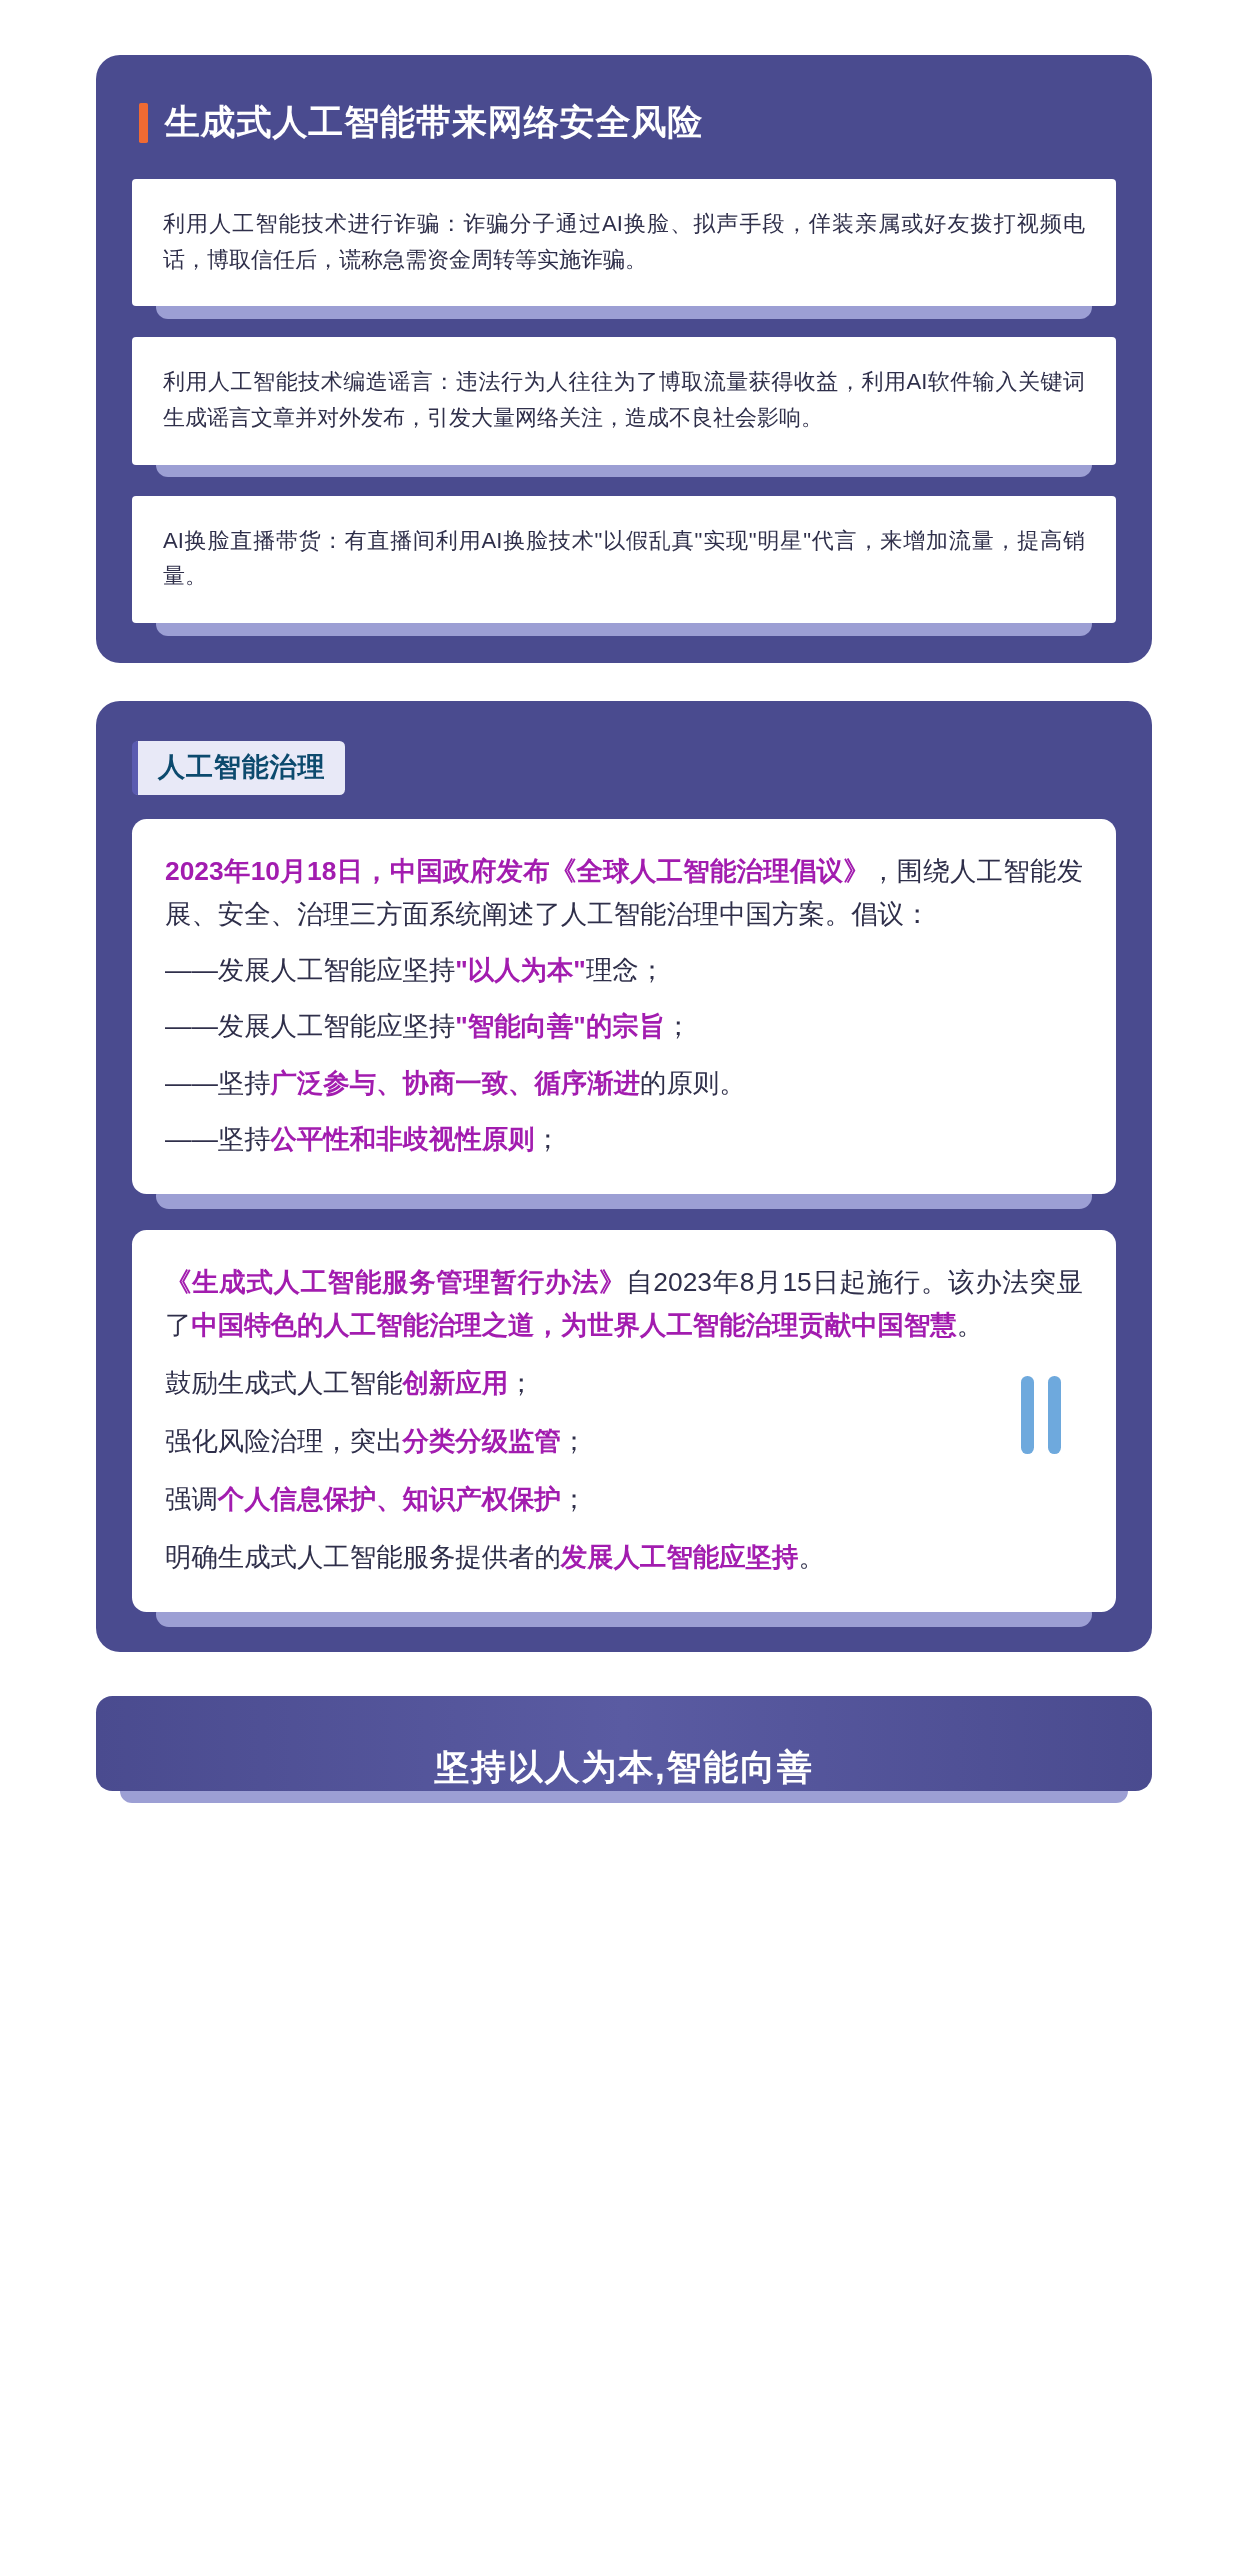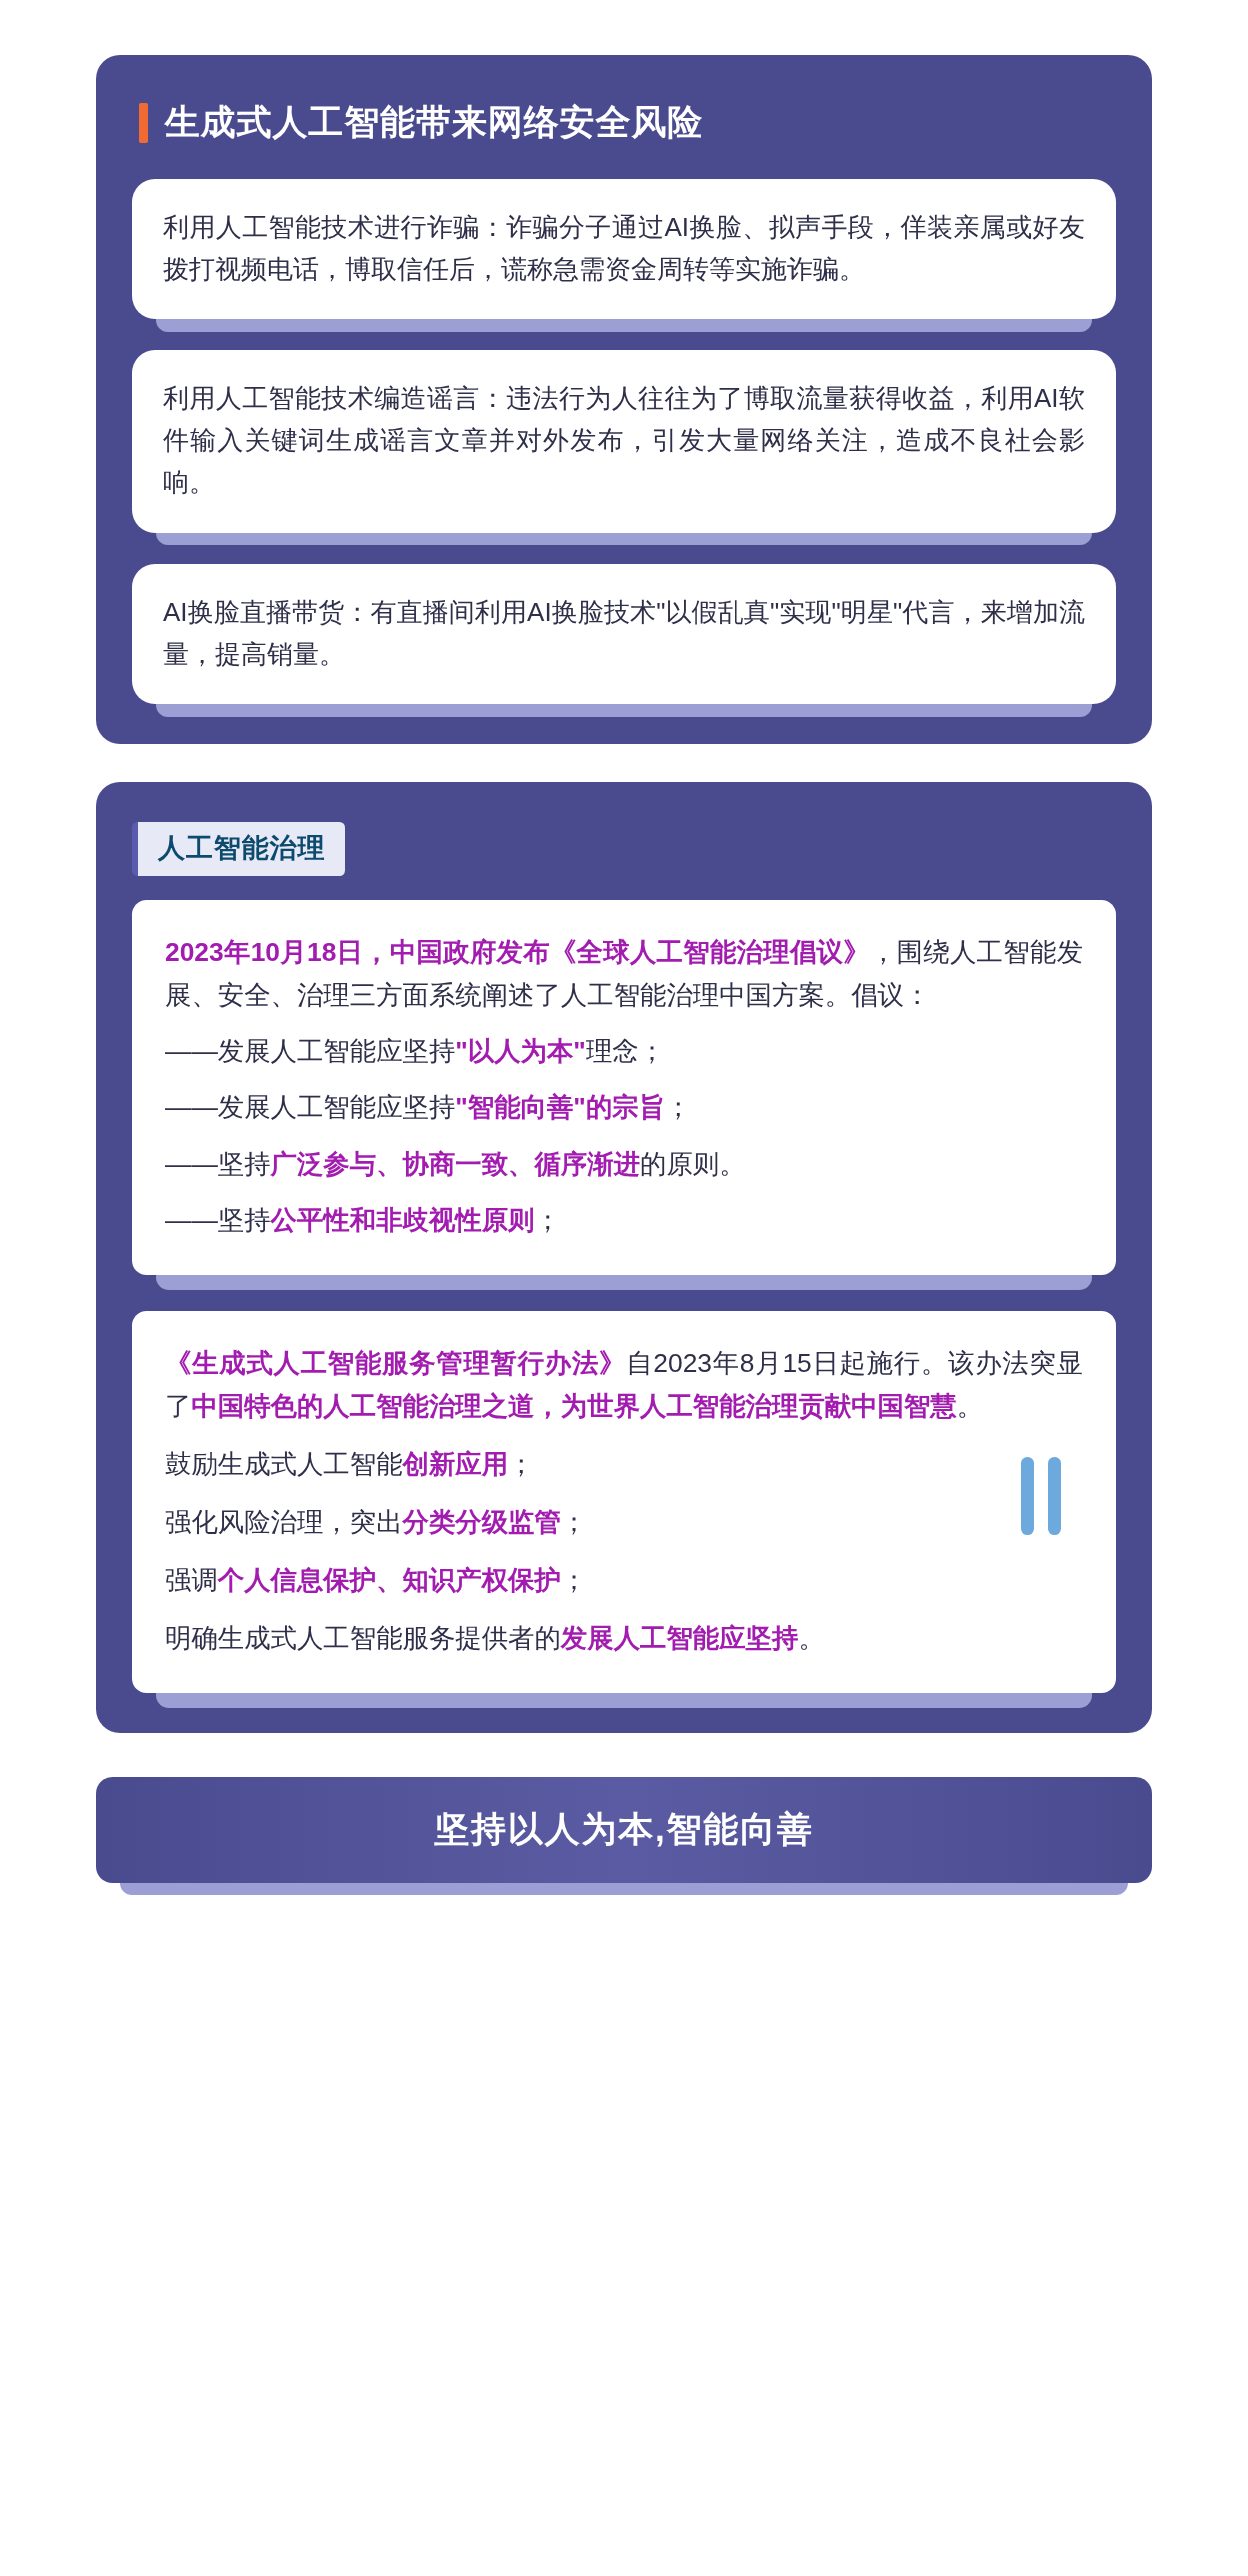--- a/index.html
+++ b/index.html
@@ -60,24 +60,24 @@
     bottom: -12.8px;
     height: 24px;
     background: #9c9fd4;
     border-radius: 12.8px;
     z-index: 0;
   }
   .item-box {
     position: relative;
     z-index: 1;
     background: #ffffff;
-    border-radius: 23px;
+    border-radius: 4px;
     padding: 27px 31px 29px 31px;
     color: #2f2f4a;
-    font-size: 26px;
+    font-size: 22px;
     line-height: 1.62;
     text-align: justify;
   }
 
   
   .card-gov {
     background: #4a4b8f;
     border-radius: 24px;
     padding: 40px 36px 40px 36px;
     position: relative;
@@ -146,23 +146,23 @@
   .footer-wrap { position: relative; margin-top: 5.5px; }
   .footer-ledge {
     position: absolute; left: 24px; right: 24px; bottom: -12.8px;
     height: 24px; background: #9c9fd4; border-radius: 12.8px; z-index: 0;
   }
   .footer {
     position: relative;
     z-index: 1;
     background: linear-gradient(90deg,#4a4b8f 0%, #5a5ba2 50%, #4a4b8f 100%);
     border-radius: 16.4px;
-    height: 106px;
-    display: flex;
-    align-items: center;
+    height: 95px;
+    display: flex;
+    align-items: flex-end;
     justify-content: center;
     color: #ffffff;
     font-size: 35px;
     font-weight: bold;
     letter-spacing: 1.8px;
   }
 </style>
 </head>
 <body>
 

